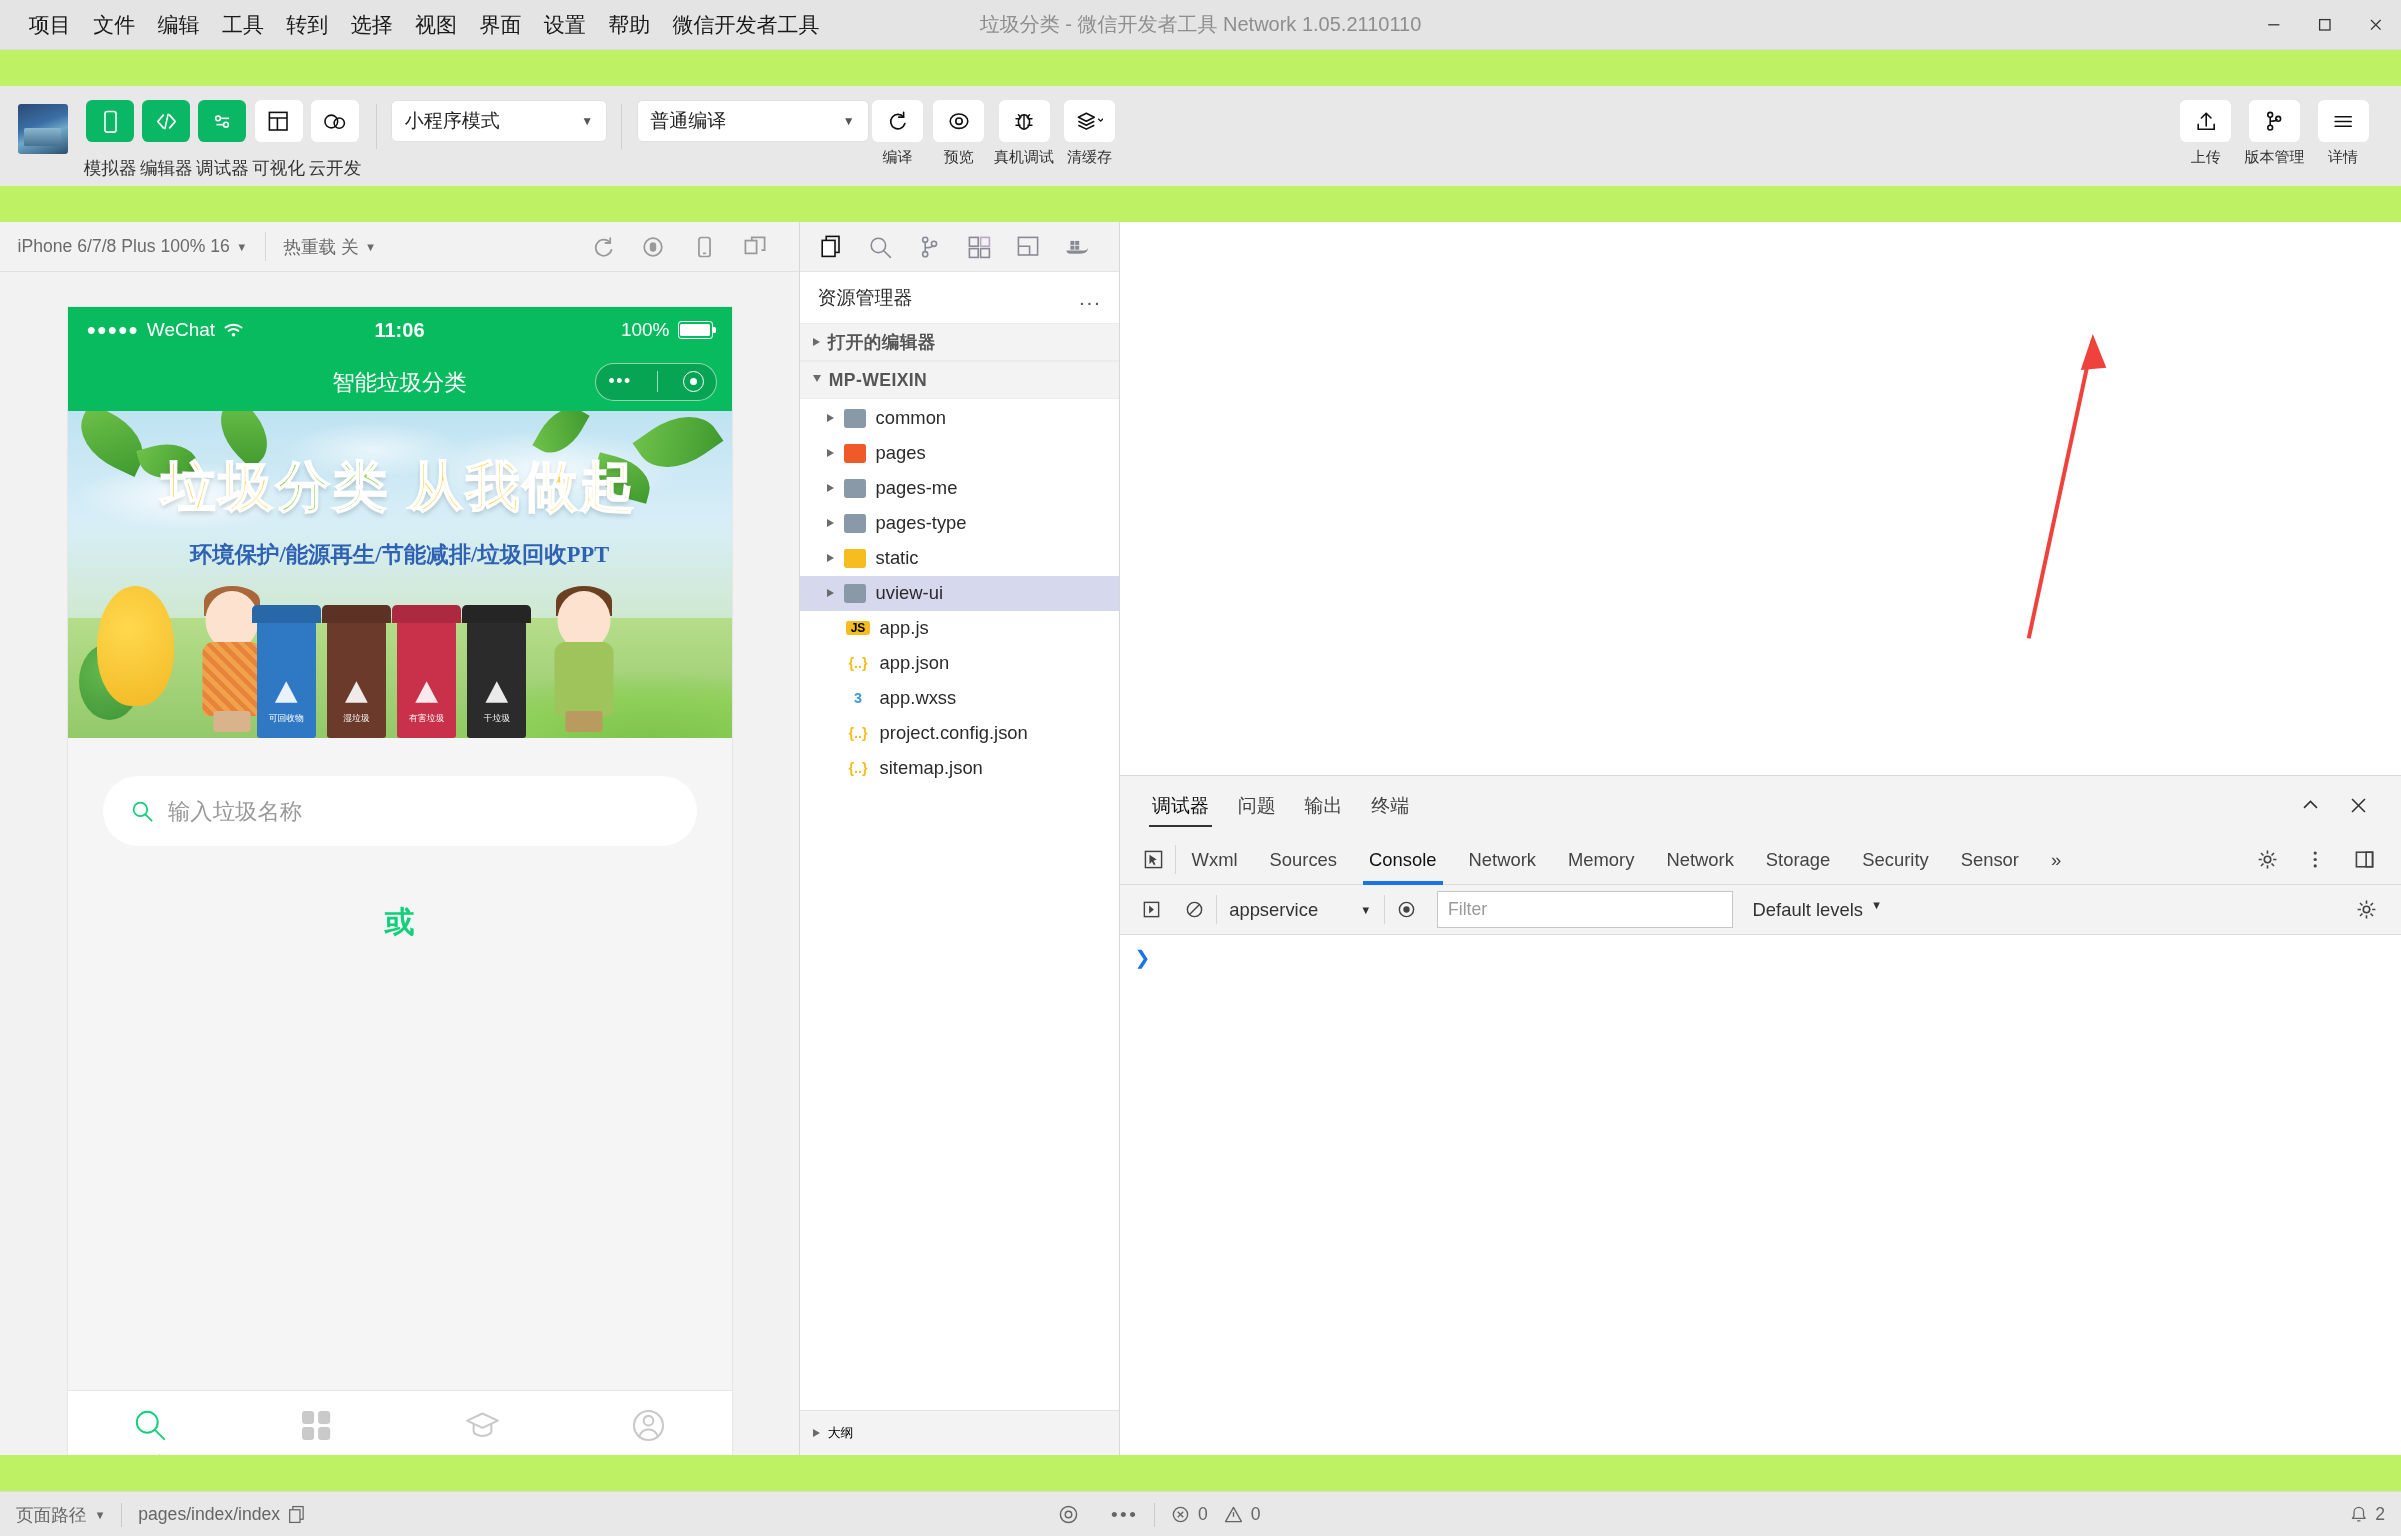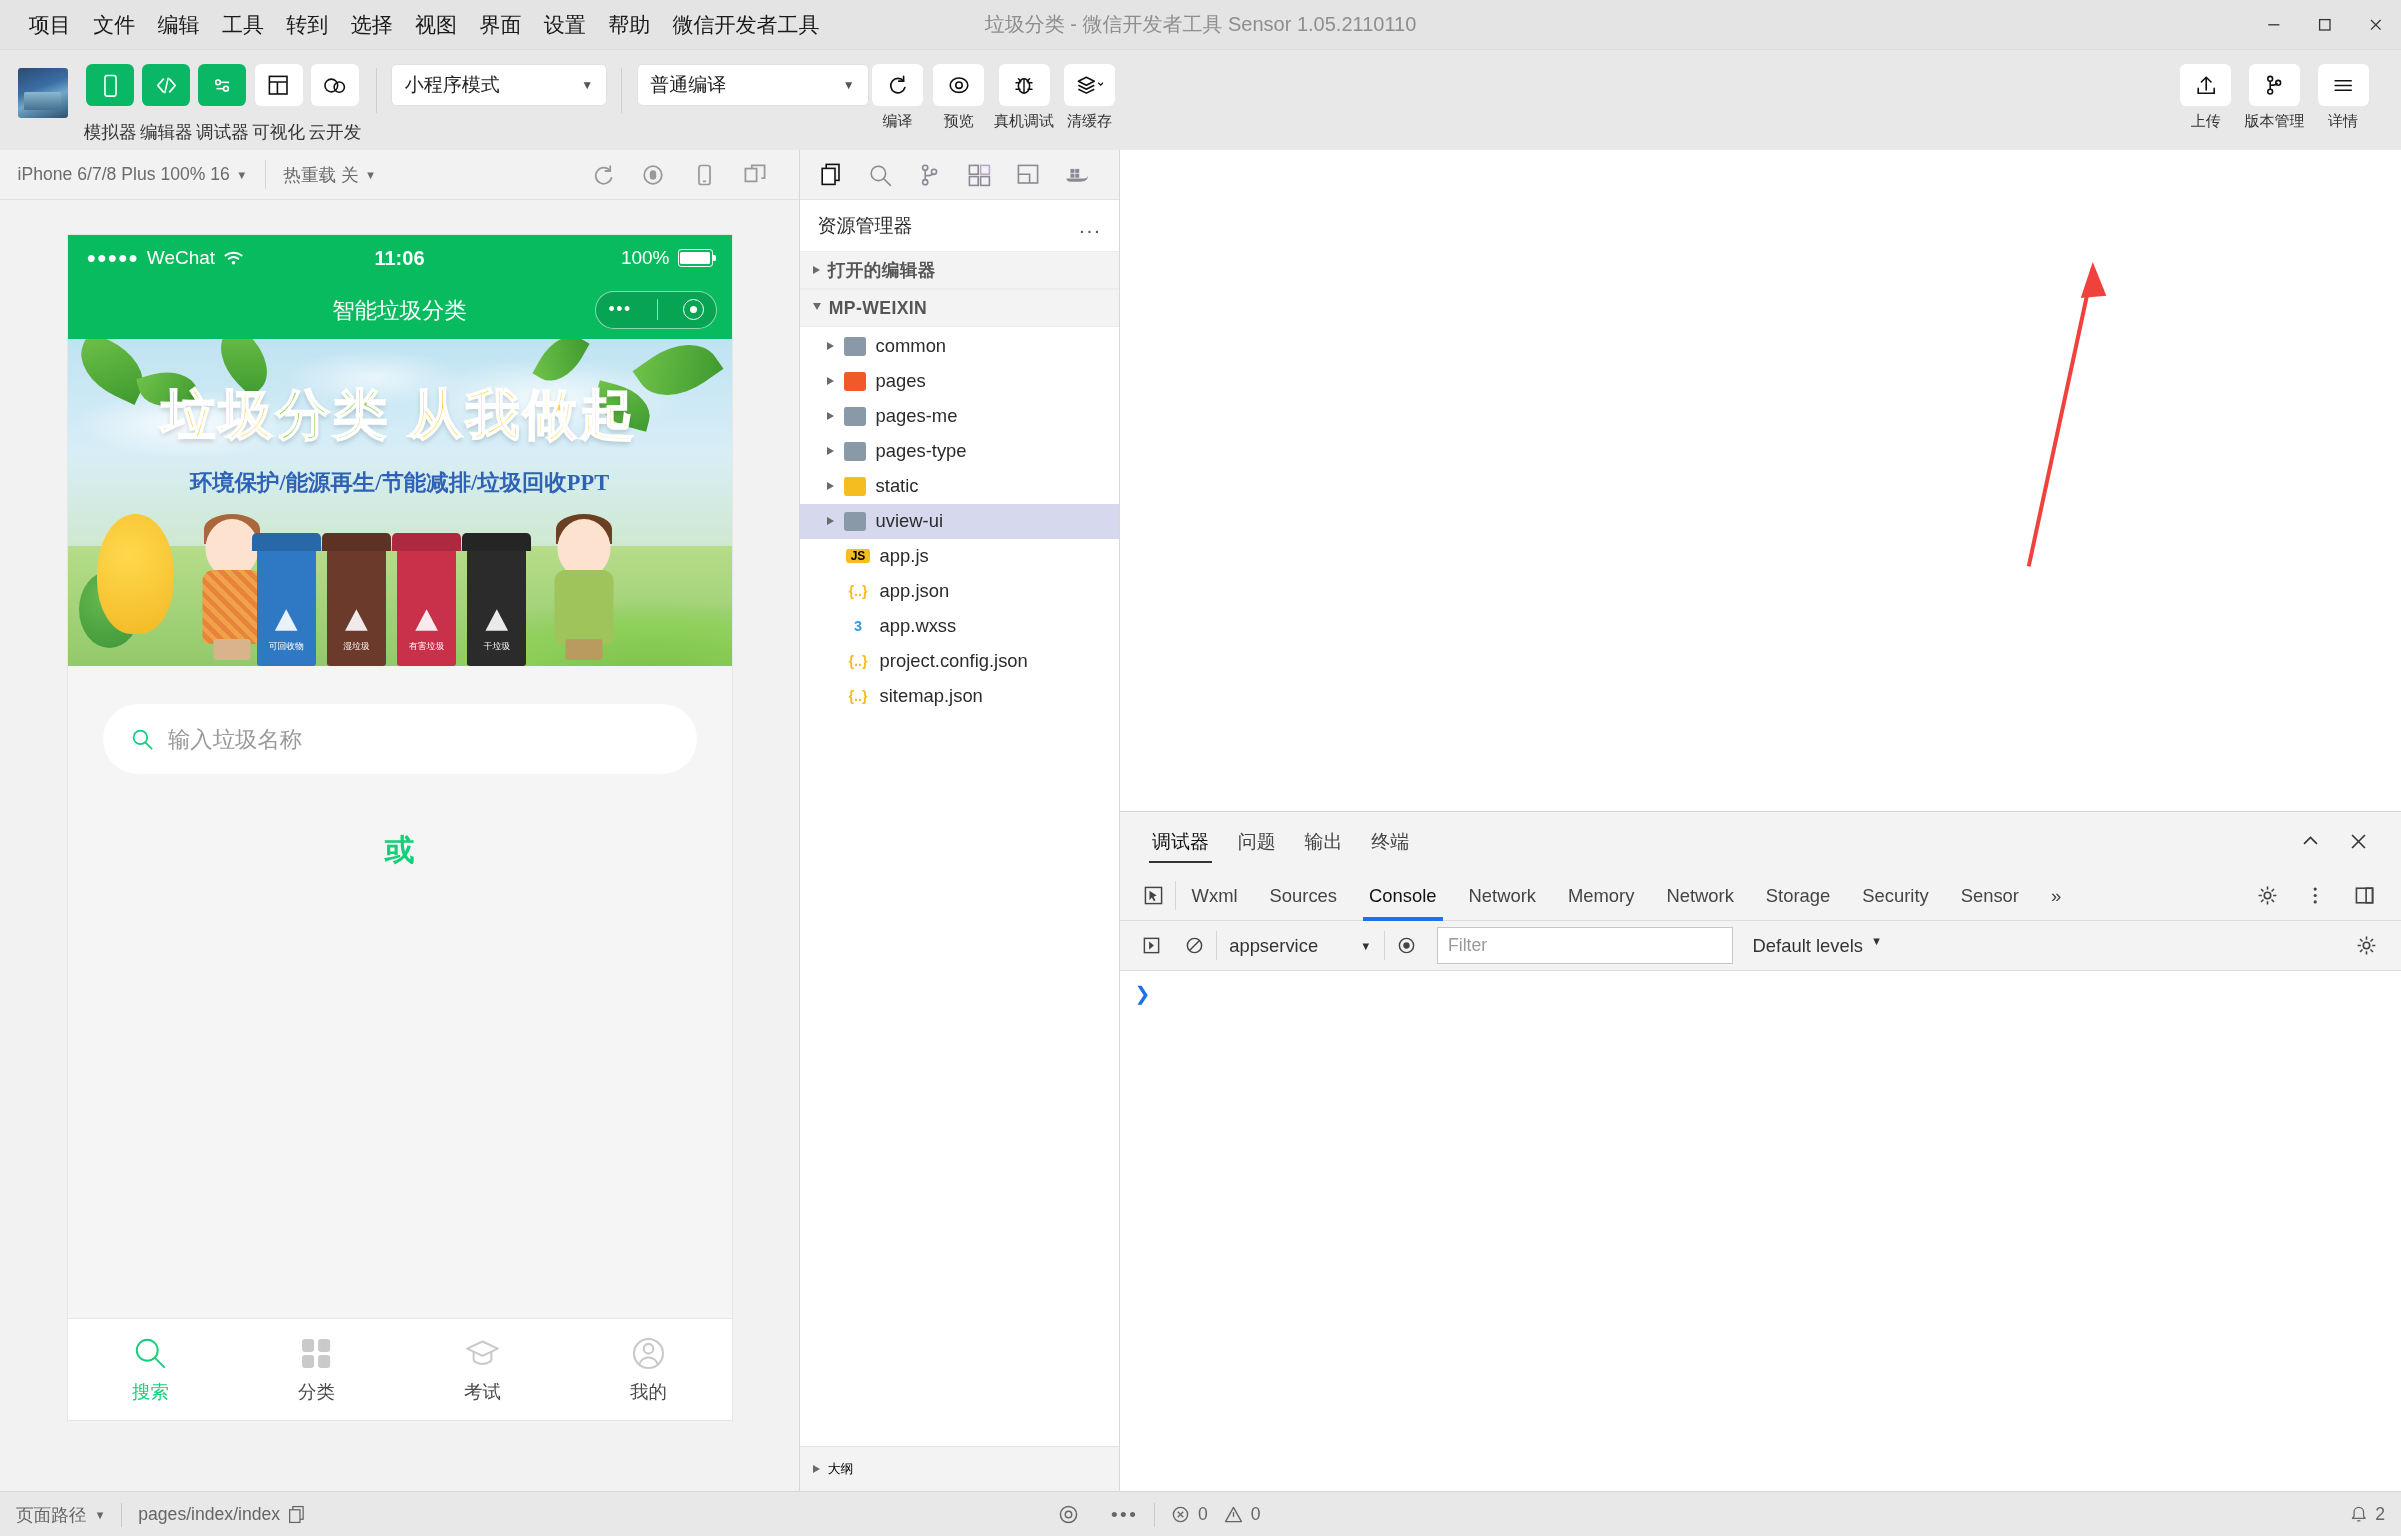--- a/index.html
+++ b/index.html
@@ -2,21 +2,21 @@
 <html style="font-size:12.8px"><head>
 <meta charset="utf-8">
 <style>
   * { box-sizing: border-box; margin:0; padding:0; }
   html,body { width:2401px; height:1537px; overflow:hidden; }
   body {
     font-family: "Liberation Sans", "DejaVu Sans", sans-serif;
     background:#e8e8e8;
     -webkit-font-smoothing: antialiased;
   }
-  .app { width:2401px; height:1537px; display:flex; flex-direction:column; background:#c4b5fd; }
+  .app { width:2401px; height:1537px; display:flex; flex-direction:column; background:#bef264;gap:36px; }
 
   
   .titlebar {
     height:50px; background:#e4e4e4; display:flex; align-items:center;
     position:relative; flex:none; border-bottom:0.8px solid #dcdcdc;
   }
   .menu { display:flex; align-items:center; padding-left:17.6px; gap:0px; z-index:2;}
   .menu-item {
     font-size:21px; color:#1a1a1a; padding:4.8px 11.2px; cursor:default; white-space:nowrap;
   }
@@ -220,21 +220,21 @@
       <div class="menu-item">编辑</div>
       <div class="menu-item">工具</div>
       <div class="menu-item">转到</div>
       <div class="menu-item">选择</div>
       <div class="menu-item">视图</div>
       <div class="menu-item">界面</div>
       <div class="menu-item">设置</div>
       <div class="menu-item">帮助</div>
       <div class="menu-item">微信开发者工具</div>
     </div>
-    <div class="title-center">垃圾分类 - 微信开发者工具 Sensor 1.05.2110110</div>
+    <div class="title-center">垃圾分类 - 微信开发者工具 Network 1.05.2110110</div>
     <div class="win-ctrl">
       <div class="win-btn">
         <svg width="17.6" height="17.6" viewBox="0 0 22 22">
             <path d="M4 11h14" stroke="#333" stroke-width="1.6"></path>
           </svg>
       </div>
       <div class="win-btn">
         <svg width="17.6" height="17.6" viewBox="0 0 22 22">
             <rect x="4.5" y="4.5" width="13" height="13" fill="none" stroke="#333" stroke-width="1.6"></rect>
           </svg>

